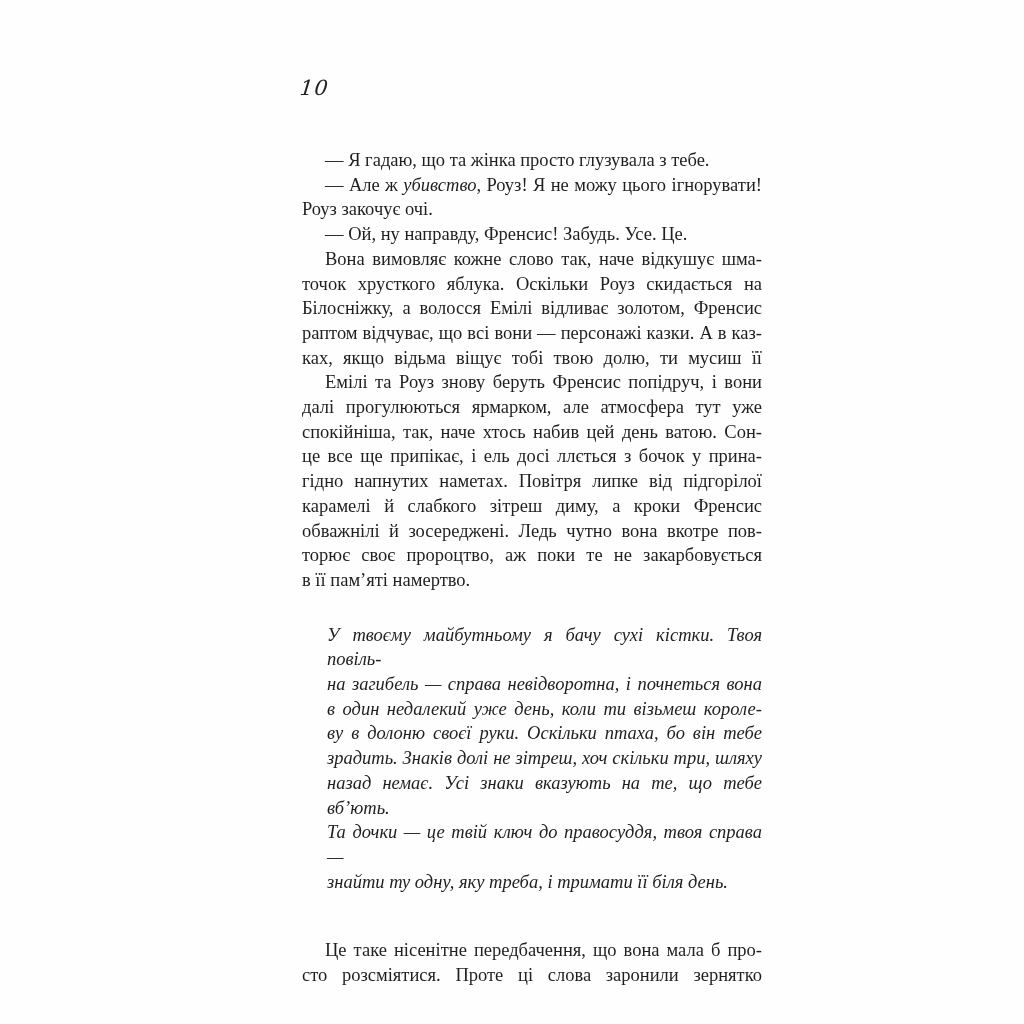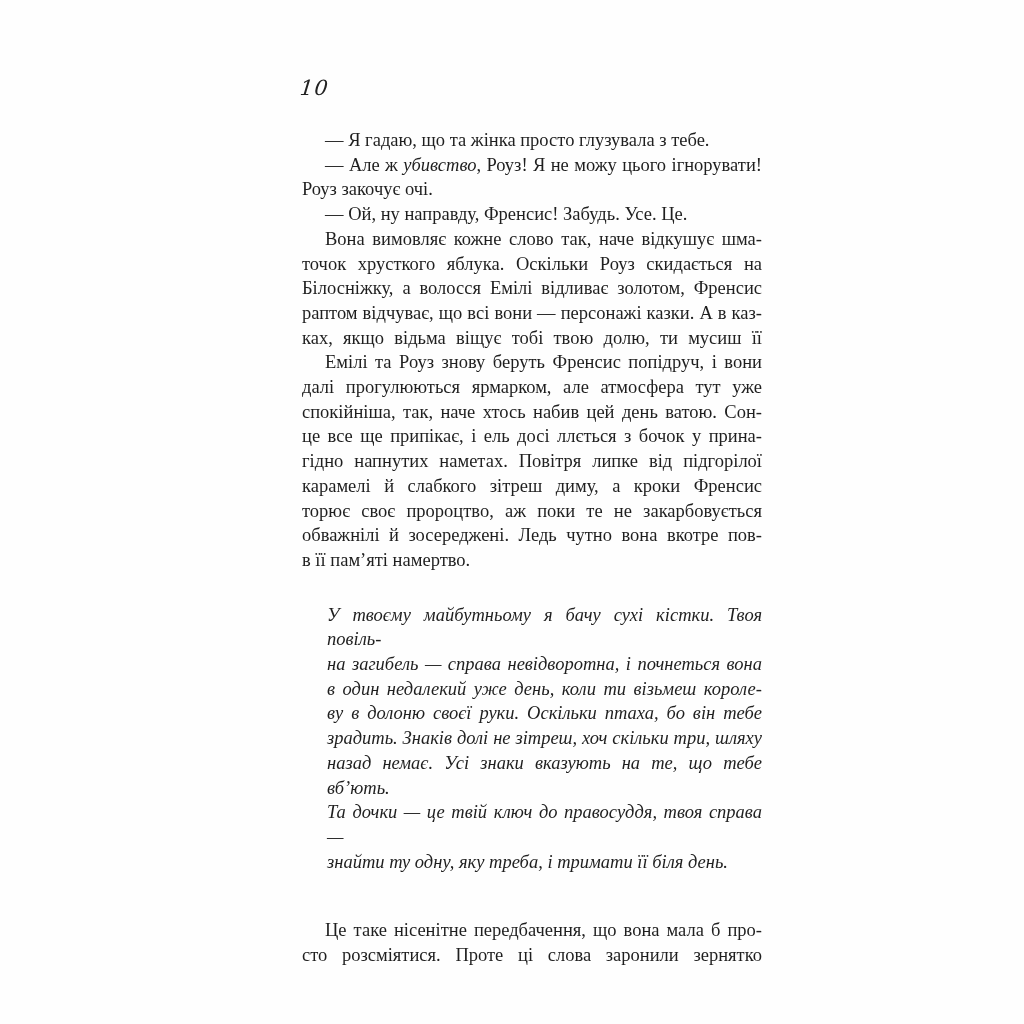--- a/index.html
+++ b/index.html
@@ -27,21 +27,21 @@
     font-family: "DejaVu Serif", serif;
     font-style: italic;
     font-size: 21px;
     letter-spacing: 1px;
     transform: skewX(-6deg);
     color: #222;
   }
   .text-block {
     position: absolute;
     left: 302px;
-    top: 128px;
+    top: 148px;
     width: 460px;
     font-size: 18.5px;
     line-height: 24.7px;
     color: var(--ink);
   }
   .paragraph { margin: 0; }
   .line {
     text-align: justify;
     text-align-last: justify;
     white-space: normal;
@@ -83,22 +83,22 @@
         <div class="line">раптом відчуває, що всі вони — персонажі казки. А в каз-</div>
         <div class="line">ках, якщо відьма віщує тобі твою долю, ти мусиш її</div>
       </div>
       <div class="paragraph body">
         <div class="line indent">Емілі та Роуз знову беруть Френсис попідруч, і вони</div>
         <div class="line">далі прогулюються ярмарком, але атмосфера тут уже</div>
         <div class="line">спокійніша, так, наче хтось набив цей день ватою. Сон-</div>
         <div class="line">це все ще припікає, і ель досі ллється з бочок у прина-</div>
         <div class="line">гідно напнутих наметах. Повітря липке від підгорілої</div>
         <div class="line">карамелі й слабкого зітреш диму, а кроки Френсис</div>
+        <div class="line">обважнілі й зосереджені. Ледь чутно вона вкотре пов-</div>
         <div class="line">торює своє пророцтво, аж поки те не закарбовується</div>
-        <div class="line">обважнілі й зосереджені. Ледь чутно вона вкотре пов-</div>
         <div class="line last">в її пам’яті намертво.</div>
       </div>
       <div class="paragraph quote">
         <div class="line">У твоєму майбутньому я бачу сухі кістки. Твоя повіль-</div>
         <div class="line">на загибель — справа невідворотна, і почнеться вона</div>
         <div class="line">в один недалекий уже день, коли ти візьмеш короле-</div>
         <div class="line">ву в долоню своєї руки. Оскільки птаха, бо він тебе</div>
         <div class="line">зрадить. Знаків долі не зітреш, хоч скільки три, шляху</div>
         <div class="line">назад немає. Усі знаки вказують на те, що тебе вб’ють.</div>
         <div class="line">Та дочки — це твій ключ до правосуддя, твоя справа —</div>

